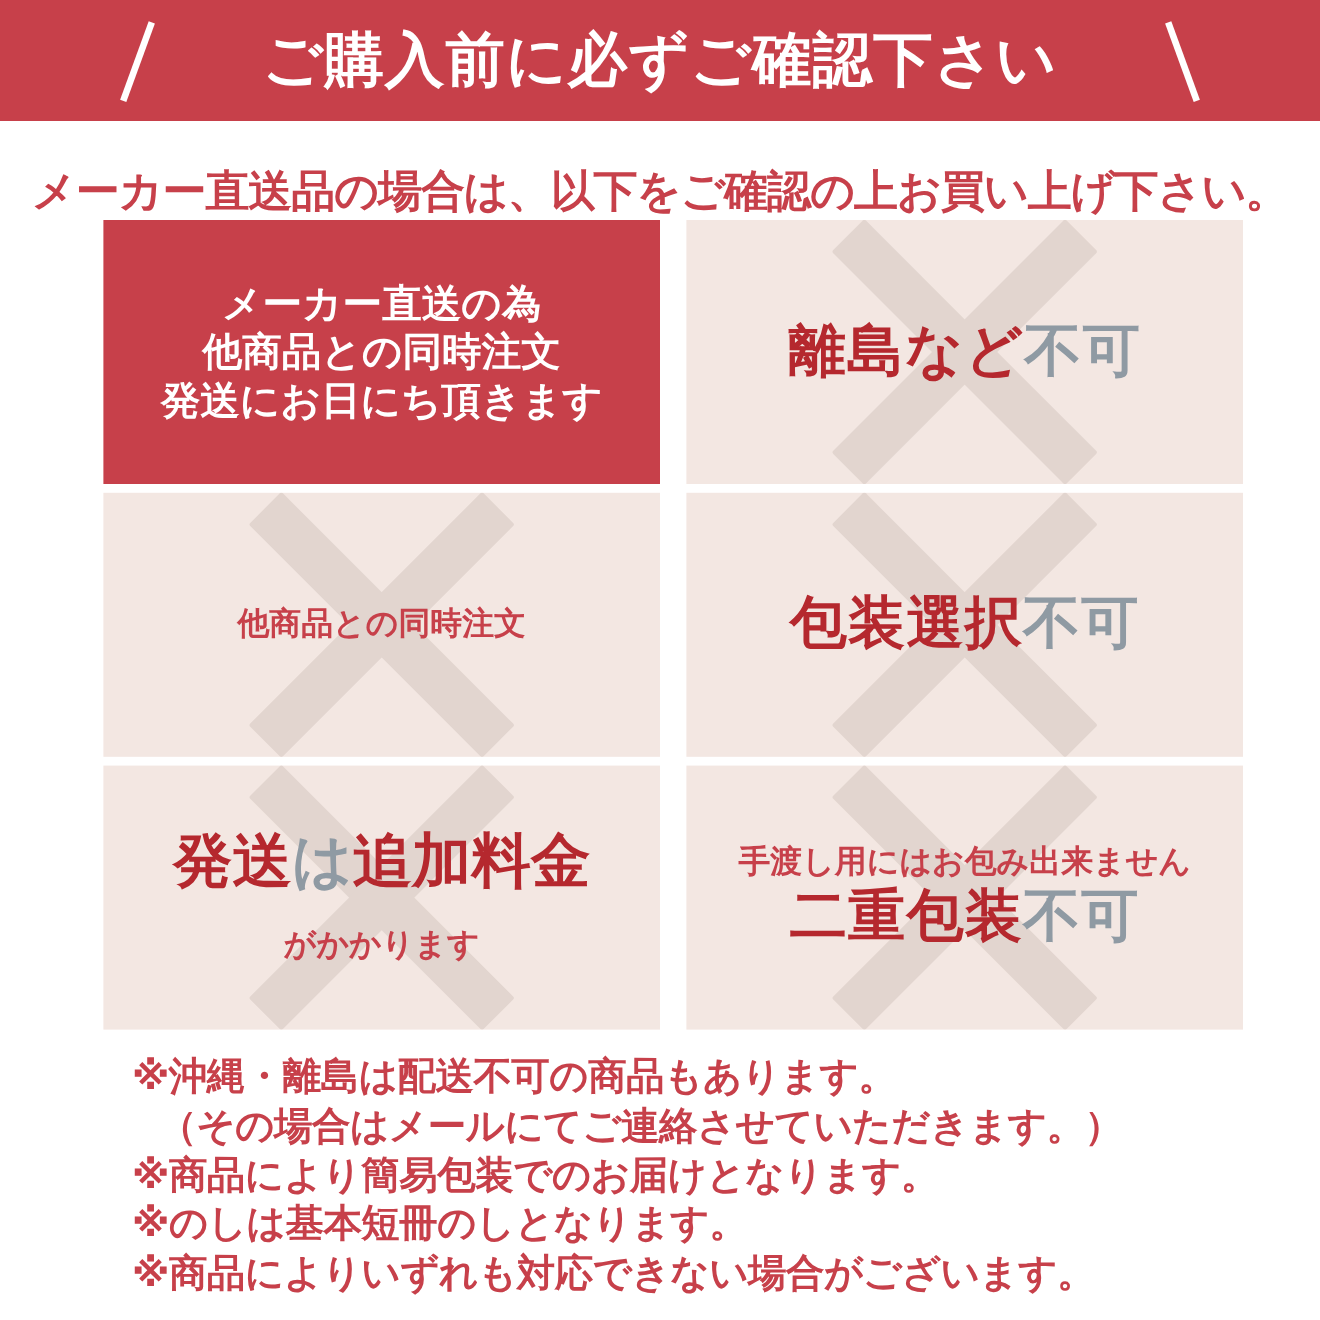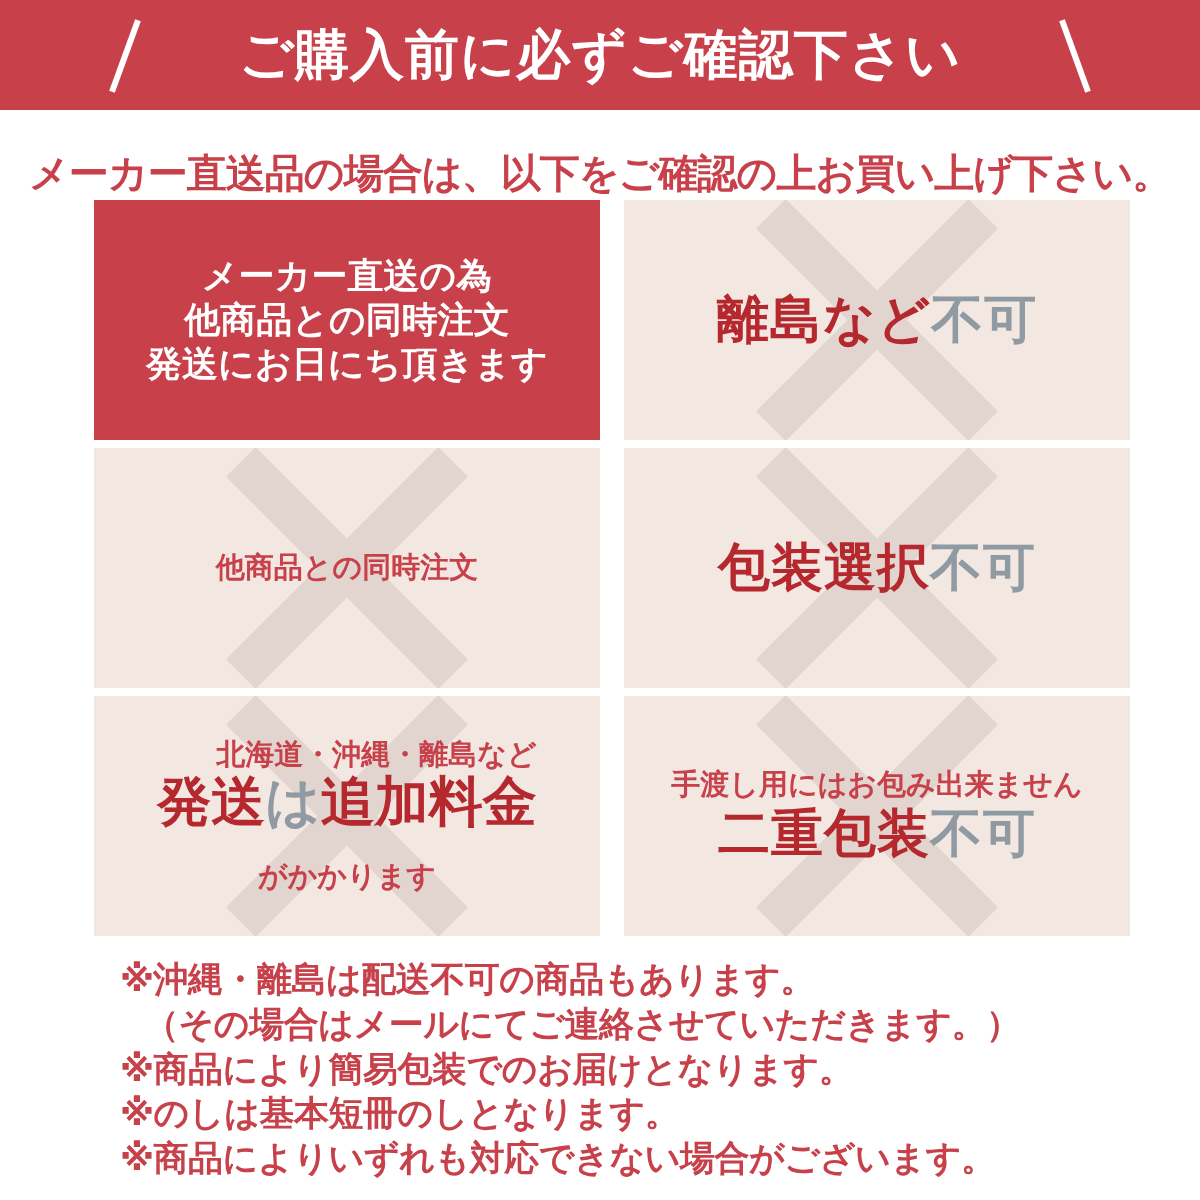--- a/index.html
+++ b/index.html
@@ -224,21 +224,20 @@
         <div class="t-big"><span>包装選択</span><span class="muted">不可</span></div>
       </div>
     </div>
 
     <div class="cell">
       <div class="xmark">
           <span class="a"></span>
           <span class="b"></span>
         </div>
       <div class="cell-inner">
-        <div class="t-small-red">北海道・沖縄・離島など</div>
         <div class="t-mid"><span>発送</span><span class="muted">は</span><span>追加料金</span></div>
         <div class="t-note">がかかります</div>
       </div>
     </div>
 
     <div class="cell">
       <div class="xmark">
           <span class="a"></span>
           <span class="b"></span>
         </div>

